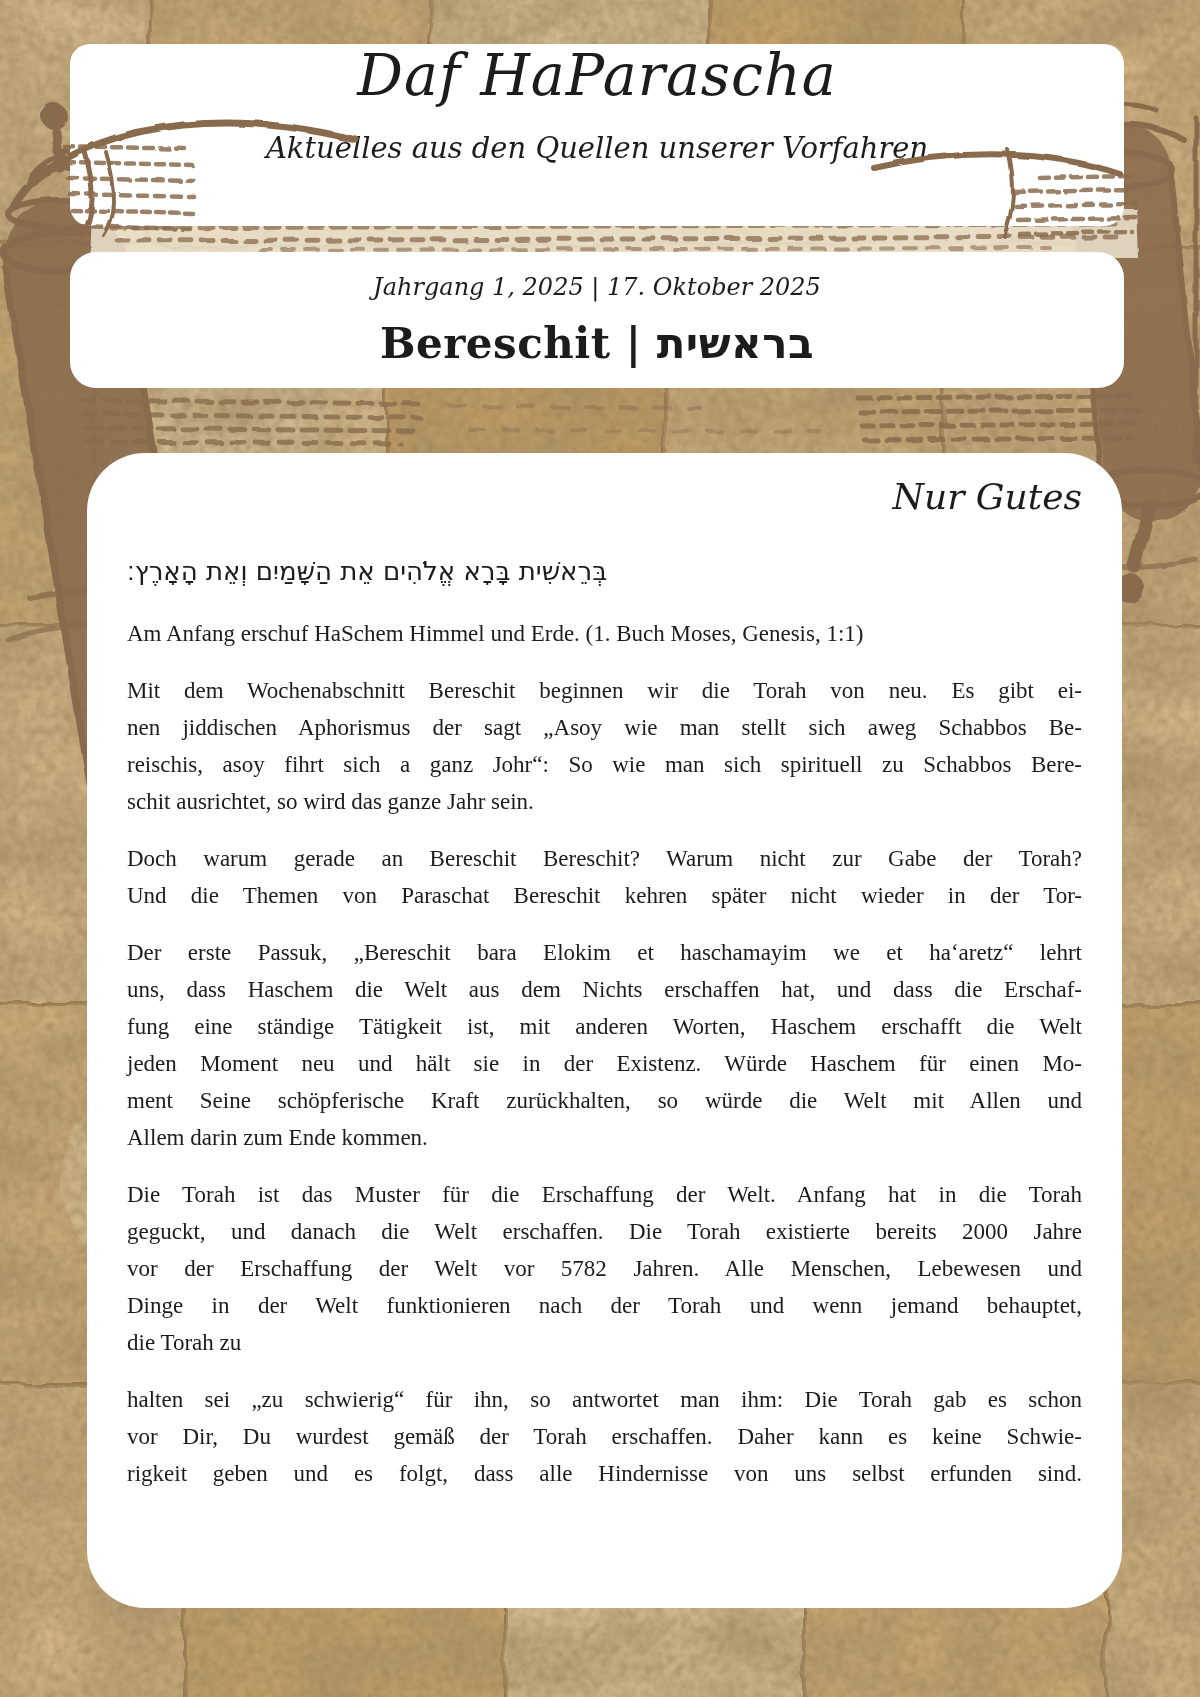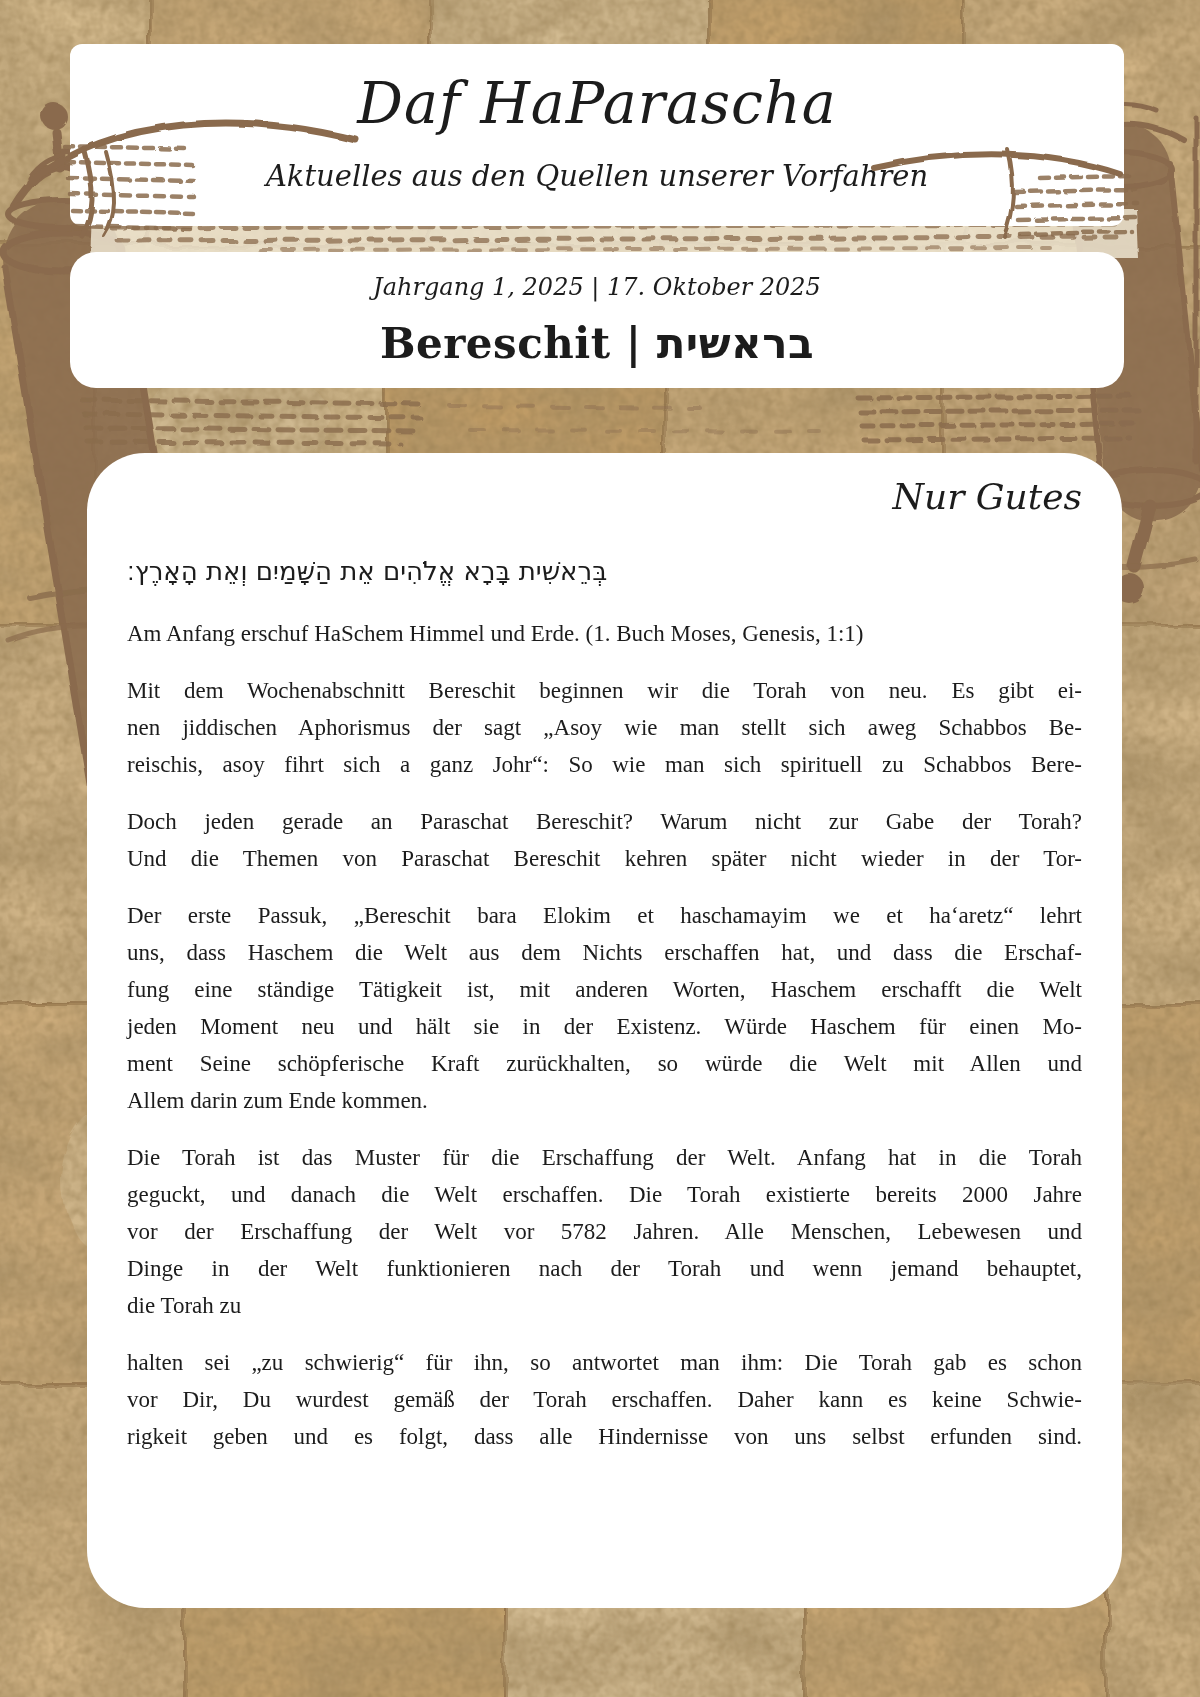--- a/index.html
+++ b/index.html
@@ -3,22 +3,22 @@
 <meta charset="utf-8">
 <style>
   html,body{margin:0;padding:0;}
   body{width:1200px;height:1697px;overflow:hidden;background:#c9a876;
        font-family:"Liberation Serif",serif;color:#1c1c1c;}
   .page{position:relative;width:1200px;height:1697px;overflow:hidden;}
   .layer{position:absolute;left:0;top:0;}
 
   
   .card{position:absolute;background:#ffffff;}
-  .header-card{left:70px;top:44px;width:1054px;height:182px;border-radius:12px;z-index:2;
-               display:flex;flex-direction:column;align-items:center;padding-top:28px;box-sizing:border-box;}
+  .header-card{left:70px;top:44px;width:1054px;height:182px;border-radius:20px;z-index:2;
+               display:flex;flex-direction:column;align-items:center;box-sizing:border-box;}
   .date-card{left:70px;top:252px;width:1054px;height:136px;border-radius:26px;z-index:4;
              display:flex;flex-direction:column;align-items:center;padding-top:18px;box-sizing:border-box;}
   .main-card{left:87px;top:453px;width:1035px;height:1155px;border-radius:58px;z-index:4;
              padding:20px 40px 40px 40px;box-sizing:border-box;}
 
   .hand{font-family:"DejaVu Serif",serif;font-style:italic;}
 
   .masthead-title{font-size:57px;line-height:62px;letter-spacing:1px;z-index:5;position:relative;}
   .masthead-subtitle{margin-top:22px;font-size:29px;line-height:40px;z-index:5;position:relative;text-align:center;}
 
@@ -194,23 +194,24 @@
 
   <div class="card main-card">
     <h2 class="hand article-heading">Nur Gutes</h2>
     <div class="hebrew" dir="rtl">בְּרֵאשִׁית בָּרָא אֱלֹהִים אֵת הַשָּׁמַיִם וְאֵת הָאָרֶץ׃</div>
     <div class="translation">Am Anfang erschuf HaSchem Himmel und Erde. (1. Buch Moses, Genesis, 1:1)</div>
     <div>
         <div class="para">
           <div class="line">Mit dem Wochenabschnitt Bereschit beginnen wir die Torah von neu. Es gibt ei-</div>
           <div class="line">nen jiddischen Aphorismus der sagt „Asoy wie man stellt sich aweg Schabbos Be-</div>
           <div class="line">reischis, asoy fihrt sich a ganz Johr“: So wie man sich spirituell zu Schabbos Bere-</div>
-        </div>
-        <div class="para">
-          <div class="line">Doch jeden gerade an Paraschat Bereschit? Warum nicht zur Gabe der Torah?</div>
+          <div class="line last">schit ausrichtet, so wird das ganze Jahr sein.</div>
+        </div>
+        <div class="para">
+          <div class="line">Doch warum gerade an Bereschit Bereschit? Warum nicht zur Gabe der Torah?</div>
           <div class="line">Und die Themen von Paraschat Bereschit kehren später nicht wieder in der Tor-</div>
         </div>
         <div class="para">
           <div class="line">Der erste Passuk, „Bereschit bara Elokim et haschamayim we et ha‘aretz“ lehrt</div>
           <div class="line">uns, dass Haschem die Welt aus dem Nichts erschaffen hat, und dass die Erschaf-</div>
           <div class="line">fung eine ständige Tätigkeit ist, mit anderen Worten, Haschem erschafft die Welt</div>
           <div class="line">jeden Moment neu und hält sie in der Existenz. Würde Haschem für einen Mo-</div>
           <div class="line">ment Seine schöpferische Kraft zurückhalten, so würde die Welt mit Allen und</div>
           <div class="line last">Allem darin zum Ende kommen.</div>
         </div>

